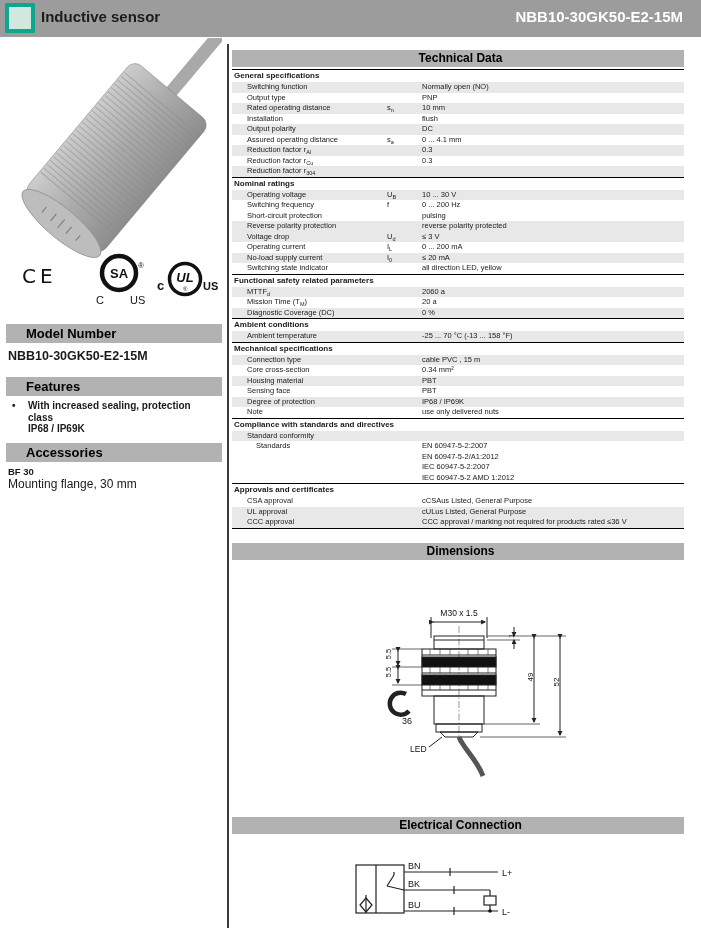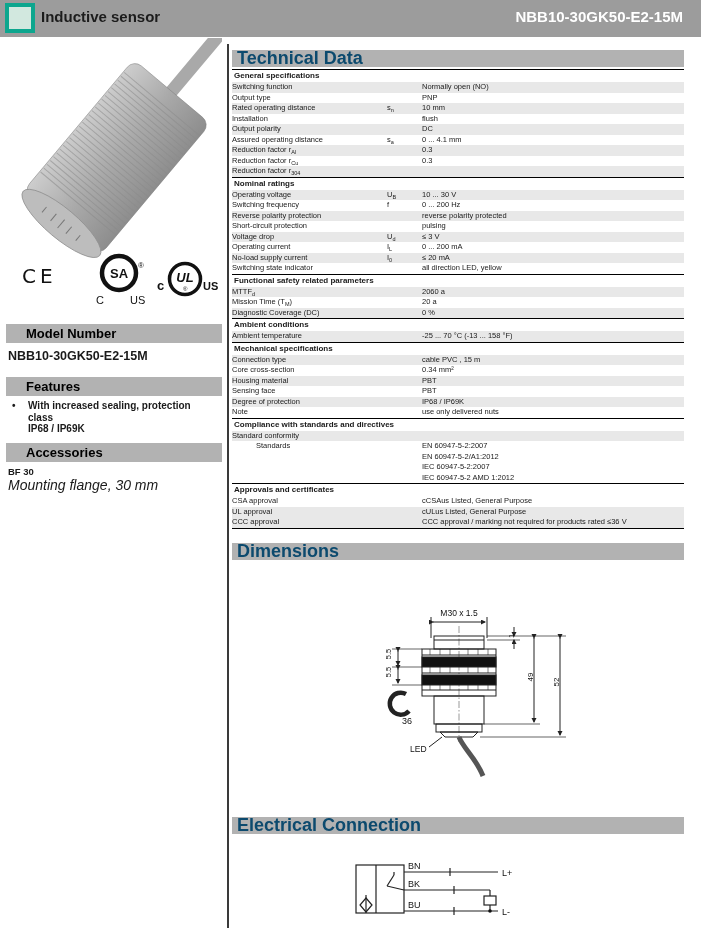--- a/index.html
+++ b/index.html
@@ -25,30 +25,30 @@
   .ul{position:absolute;left:152px;top:8px;}
 
   .side-bar{position:absolute;left:6px;width:216px;height:19px;background:#b2b2b2;
             font-size:13px;font-weight:bold;color:#000;padding-left:20px;line-height:19px;box-sizing:border-box;}
   .bar-model{top:324px;} .bar-features{top:377px;} .bar-access{top:443px;}
   .model-val{position:absolute;left:8px;top:349px;font-size:12.5px;font-weight:bold;}
   .feature{position:absolute;left:10px;top:400px;width:210px;font-size:10px;font-weight:bold;
            line-height:11.5px;white-space:pre-line;padding-left:18px;box-sizing:border-box;}
   .feature::before{content:"•";position:absolute;left:2px;top:0;}
   .acc-name{position:absolute;left:8px;top:466px;font-size:9.5px;font-weight:bold;}
-  .acc-desc{position:absolute;left:8px;top:477px;font-size:14px;font-style:italic;}
+  .acc-desc{position:absolute;left:8px;top:477px;font-size:12px;}
 
   
   .right-col{position:absolute;left:232px;top:50px;width:452px;}
-  .section-bar{height:17px;background:#b2b2b2;font-size:18px;font-weight:bold;color:#0c4a6e;
-               padding-left:5px;line-height:17px;box-sizing:border-box;}
+  .section-bar{height:17px;background:#b2b2b2;font-size:12px;font-weight:bold;color:#000000;
+               padding-left:5px;line-height:17px;box-sizing:border-box;text-align:center;}
   .spec-table{margin-top:2px;border-bottom:1px solid #000;}
   .sec-h{border-top:1px solid #000;font-size:8px;font-weight:bold;height:12px;
          line-height:12px;padding-left:2px;}
-  .spec-row{position:relative;min-height:10.5px;font-size:7.5px;line-height:10.5px;padding-left:0;}
+  .spec-row{position:relative;min-height:10.5px;font-size:7.5px;line-height:10.5px;padding-left:15px;}
   .spec-row.shaded{background:#e8e8e8;}
   .spec-row.indent2{padding-left:24px;}
   .spec-row .sym{position:absolute;left:155px;top:0;}
   .spec-row .val{position:absolute;left:190px;top:0;width:258px;}
   sub{font-size:5.5px;vertical-align:-1.5px;line-height:0;}
 
   .dims-bar{margin-top:14px;}
   .dims-svg{display:block;margin:36px 0 0 98px;}
   .elec-bar{margin-top:16px;}
   .elec-svg{display:block;margin:17px 0 0 118px;}
@@ -158,22 +158,22 @@
         <div class="spec-row shaded"><span class="lbl">Rated operating distance</span><span class="sym">s<sub>n</sub></span><span class="val">10 mm</span></div>
         <div class="spec-row"><span class="lbl">Installation</span><span class="val">flush</span></div>
         <div class="spec-row shaded"><span class="lbl">Output polarity</span><span class="val">DC</span></div>
         <div class="spec-row"><span class="lbl">Assured operating distance</span><span class="sym">s<sub>a</sub></span><span class="val">0 ... 4.1 mm</span></div>
         <div class="spec-row shaded"><span class="lbl">Reduction factor r<sub>Al</sub></span><span class="val">0.3</span></div>
         <div class="spec-row"><span class="lbl">Reduction factor r<sub>Cu</sub></span><span class="val">0.3</span></div>
         <div class="spec-row shaded"><span class="lbl">Reduction factor r<sub>304</sub></span></div>
         <div class="sec-h">Nominal ratings</div>
         <div class="spec-row shaded"><span class="lbl">Operating voltage</span><span class="sym">U<sub>B</sub></span><span class="val">10 ... 30 V</span></div>
         <div class="spec-row"><span class="lbl">Switching frequency</span><span class="sym">f</span><span class="val">0 ... 200 Hz</span></div>
+        <div class="spec-row"><span class="lbl">Short-circuit protection</span><span class="val">pulsing</span></div>
         <div class="spec-row shaded"><span class="lbl">Reverse polarity protection</span><span class="val">reverse polarity protected</span></div>
-        <div class="spec-row"><span class="lbl">Short-circuit protection</span><span class="val">pulsing</span></div>
         <div class="spec-row shaded"><span class="lbl">Voltage drop</span><span class="sym">U<sub>d</sub></span><span class="val">≤ 3 V</span></div>
         <div class="spec-row"><span class="lbl">Operating current</span><span class="sym">I<sub>L</sub></span><span class="val">0 ... 200 mA</span></div>
         <div class="spec-row shaded"><span class="lbl">No-load supply current</span><span class="sym">I<sub>0</sub></span><span class="val">≤ 20 mA</span></div>
         <div class="spec-row"><span class="lbl">Switching state indicator</span><span class="val">all direction LED, yellow</span></div>
         <div class="sec-h">Functional safety related parameters</div>
         <div class="spec-row shaded"><span class="lbl">MTTF<sub>d</sub></span><span class="val">2060 a</span></div>
         <div class="spec-row"><span class="lbl">Mission Time (T<sub>M</sub>)</span><span class="val">20 a</span></div>
         <div class="spec-row shaded"><span class="lbl">Diagnostic Coverage (DC)</span><span class="val">0 %</span></div>
         <div class="sec-h">Ambient conditions</div>
         <div class="spec-row shaded"><span class="lbl">Ambient temperature</span><span class="val">-25 ... 70 °C (-13 ... 158 °F)</span></div>

